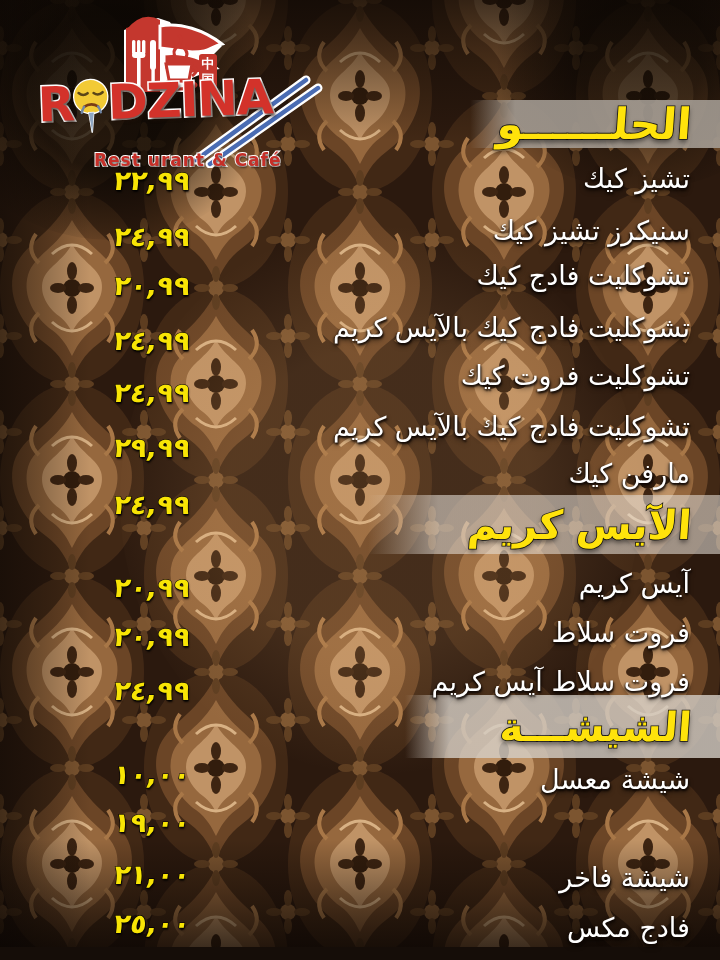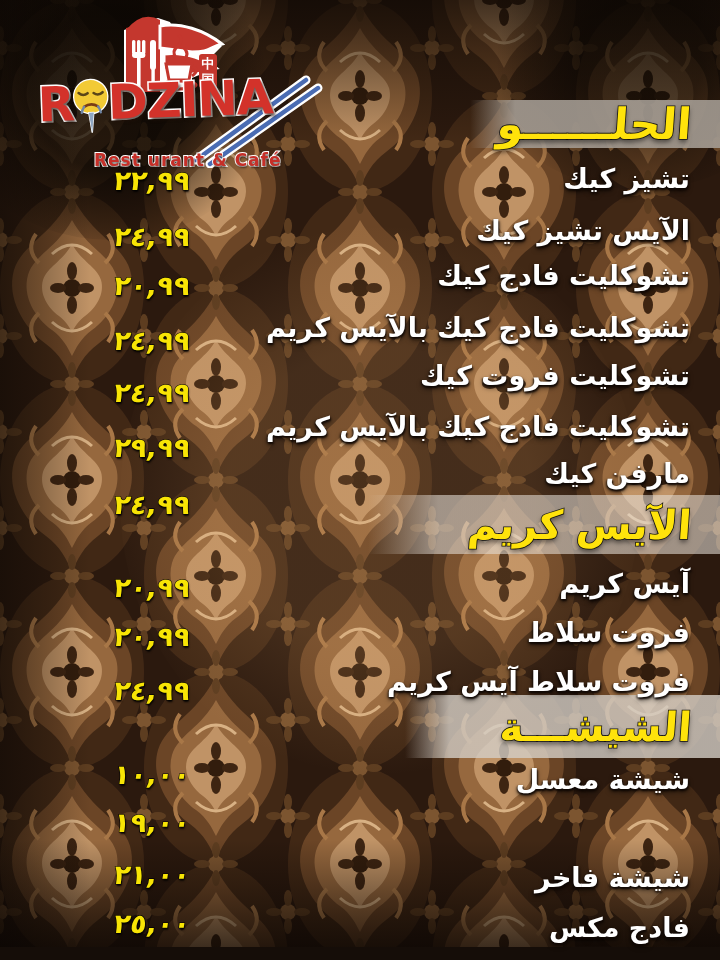--- a/index.html
+++ b/index.html
@@ -36,21 +36,21 @@
     padding-right:28px;transform:skewX(-4deg);
     -webkit-text-stroke:1.6px #141414;paint-order:stroke fill;
     text-shadow:0 3px 5px rgba(0,0,0,.55);
     white-space:nowrap;
   }
   .band1 .heading{font-size:43px;}
   
   .row{position:absolute;left:0;width:720px;height:36px;}
   .iname{
     position:absolute;right:30px;top:0;direction:rtl;white-space:nowrap;
-    color:#fff;font-weight:bold;font-size:27px;line-height:34px;
+    color:#fff;font-weight:normal;font-size:27px;line-height:34px;
     text-shadow:1px 2px 2px rgba(15,8,4,.9),-1px 1px 2px rgba(15,8,4,.75),0 3px 5px rgba(0,0,0,.6);
   }
   .price{
     position:absolute;left:62px;width:180px;text-align:center;direction:rtl;white-space:nowrap;
     color:#f8e405;font-weight:bold;font-size:27px;line-height:34px;transform:skewX(-9deg);
     -webkit-text-stroke:1.2px #000;paint-order:stroke fill;
     text-shadow:1px 2px 2px rgba(0,0,0,.9);
   }
   
   .logo{position:absolute;left:38px;top:6px;width:255px;height:165px;}
@@ -143,21 +143,21 @@
   <div class="band band3">
     <div class="heading">الشيشـــة</div>
   </div>
 
   <div class="row" style="top:162px">
     <div class="price" style="top:2px">٢٢,٩٩</div>
     <div class="iname">تشيز كيك</div>
   </div>
   <div class="row" style="top:214px">
     <div class="price" style="top:6px">٢٤,٩٩</div>
-    <div class="iname">الآيس تشيز كيك</div>
+    <div class="iname">سنيكرز تشيز كيك</div>
   </div>
   <div class="row" style="top:259px">
     <div class="price" style="top:10px">٢٠,٩٩</div>
     <div class="iname">تشوكليت فادج كيك</div>
   </div>
   <div class="row" style="top:311px">
     <div class="price" style="top:13px">٢٤,٩٩</div>
     <div class="iname">تشوكليت فادج كيك بالآيس كريم</div>
   </div>
   <div class="row" style="top:359px">

